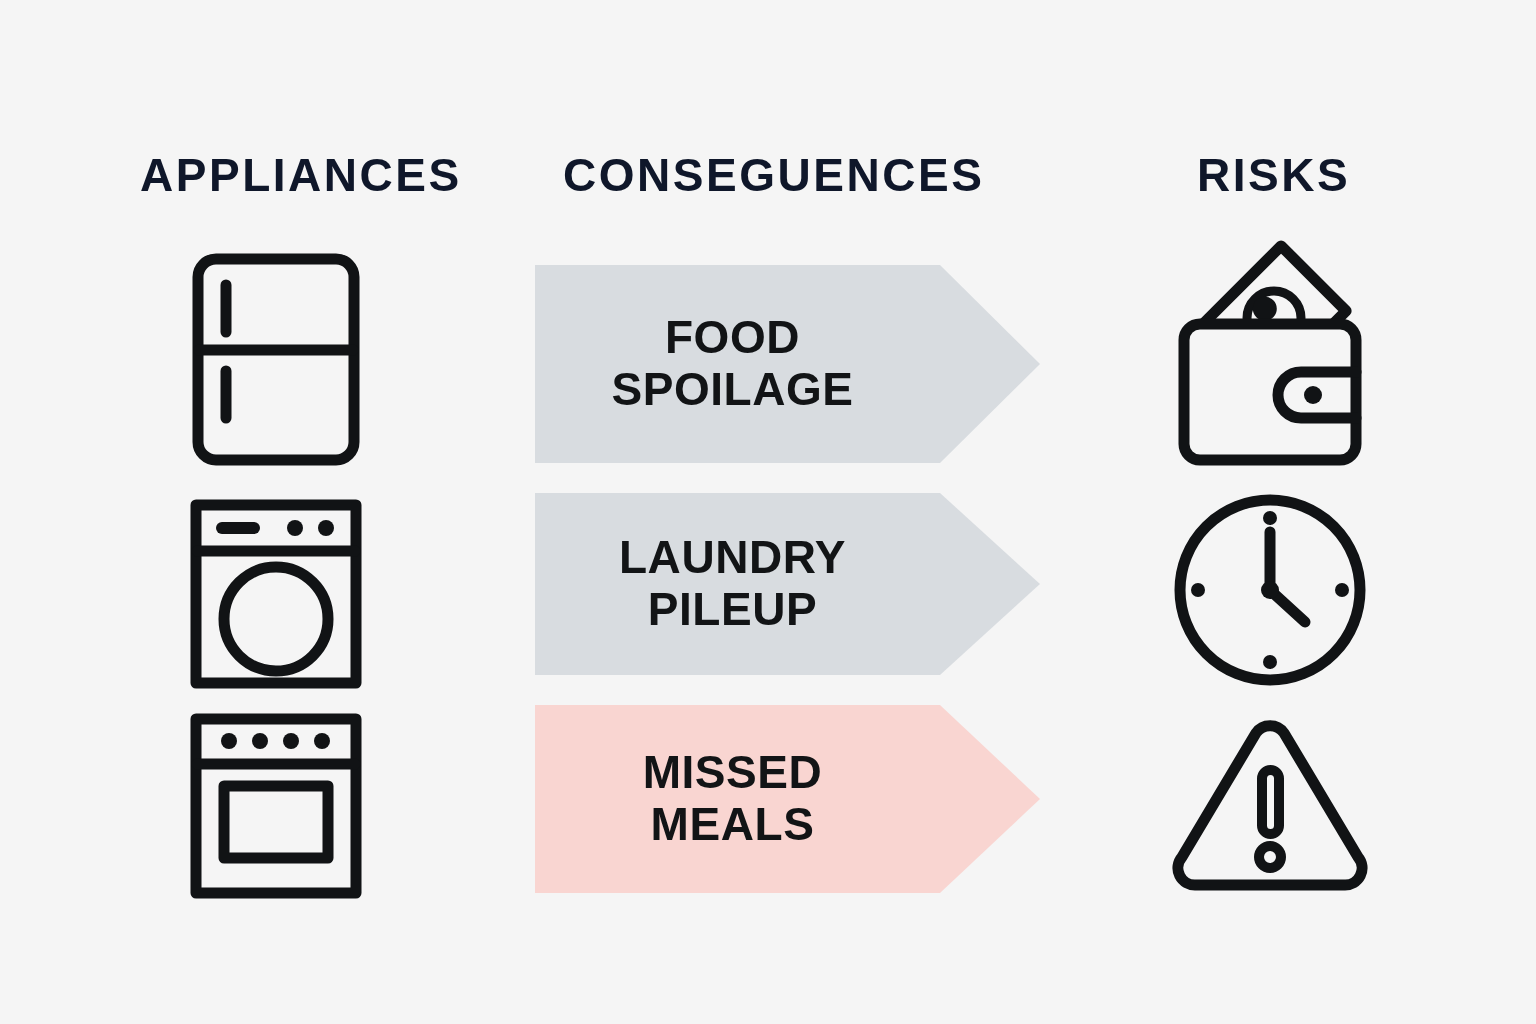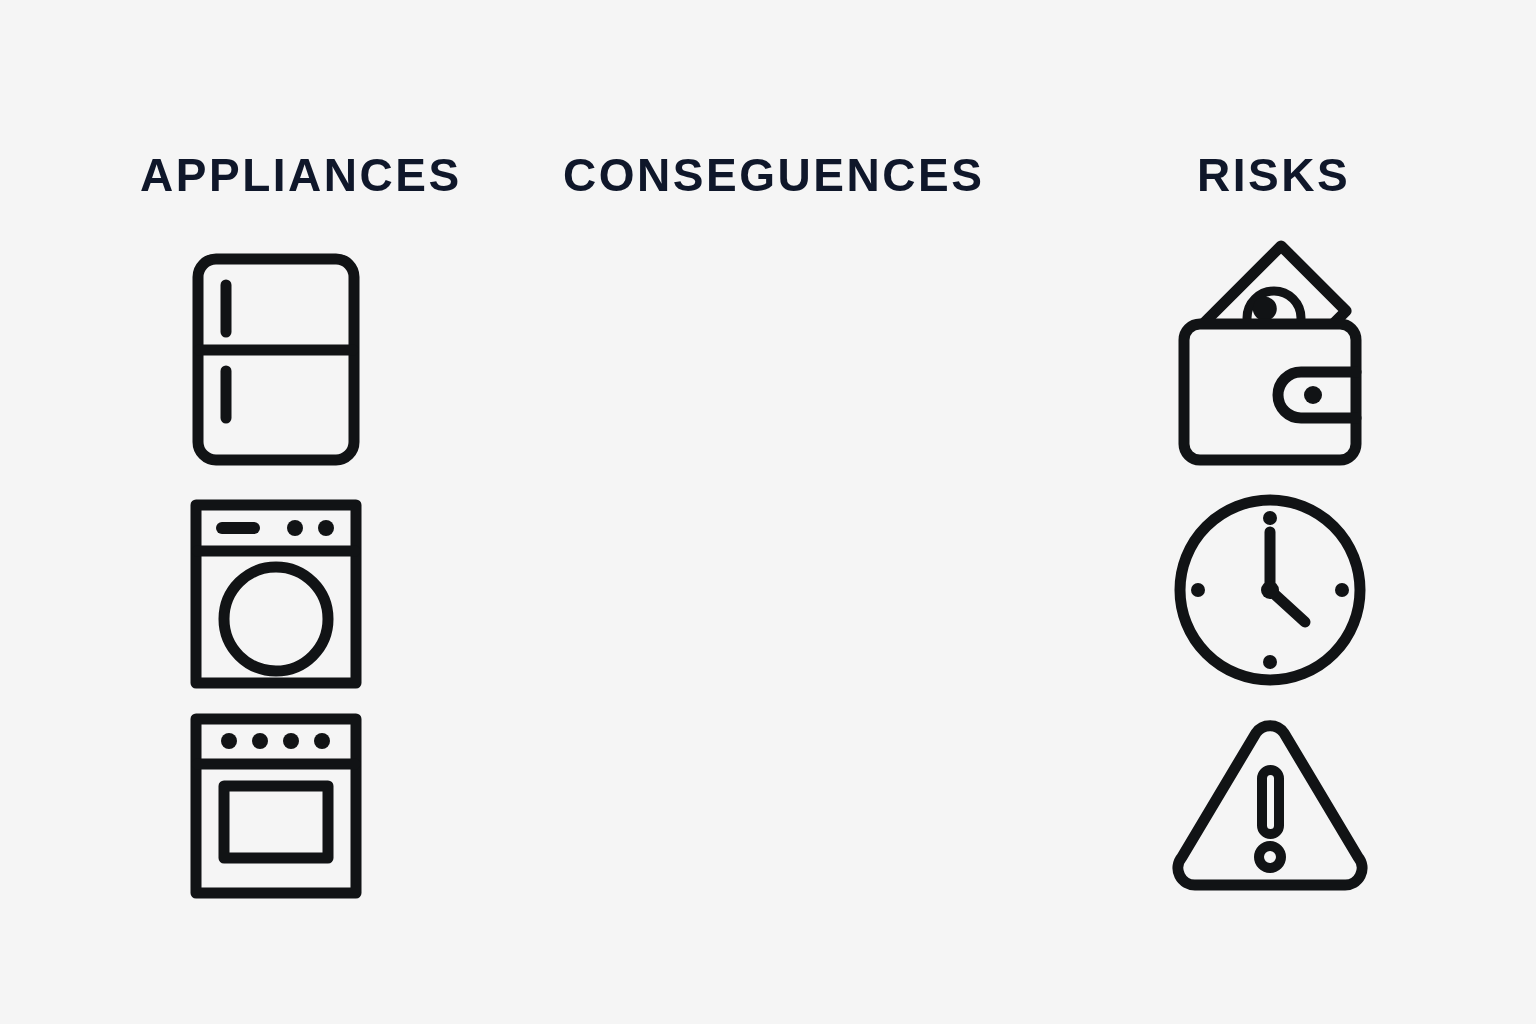--- a/index.html
+++ b/index.html
@@ -153,20 +153,37 @@
         <line class="stroke-icon" x1="7" y1="51" x2="165" y2="51" stroke-width="11"></line>
         <circle class="solid-part" cx="39" cy="28" r="8"></circle>
         <circle class="solid-part" cx="70" cy="28" r="8"></circle>
         <circle class="solid-part" cx="101" cy="28" r="8"></circle>
         <circle class="solid-part" cx="132" cy="28" r="8"></circle>
         <rect class="stroke-icon" x="34" y="73" width="104" height="72" stroke-width="11"></rect>
       </svg>
     </div>
   </div>
 
+  <div class="col-banners">
+
+    <div class="banner" id="banner-0" style="background: rgb(216, 220, 224);">
+      <div class="banner-text">FOOD
+SPOILAGE</div>
+    </div>
+
+    <div class="banner" id="banner-1" style="background: rgb(216, 220, 224);">
+      <div class="banner-text">LAUNDRY
+PILEUP</div>
+    </div>
+
+    <div class="banner" id="banner-2" style="background: rgb(249, 213, 209);">
+      <div class="banner-text">MISSED
+MEALS</div>
+    </div>
+  </div>
 
   <div class="col-risks">
 
     <div class="risk-slot" id="risk-slot-0">
       <svg width="200" height="240" viewBox="0 0 200 240">
 
         <g transform="rotate(-45 104 86)">
           <rect class="stroke-icon" x="48" y="40" width="112" height="92" stroke-width="11"></rect>
           <circle class="stroke-icon" cx="104" cy="86" r="27" stroke-width="9"></circle>
           <circle class="solid-part" cx="104" cy="73" r="12"></circle>

